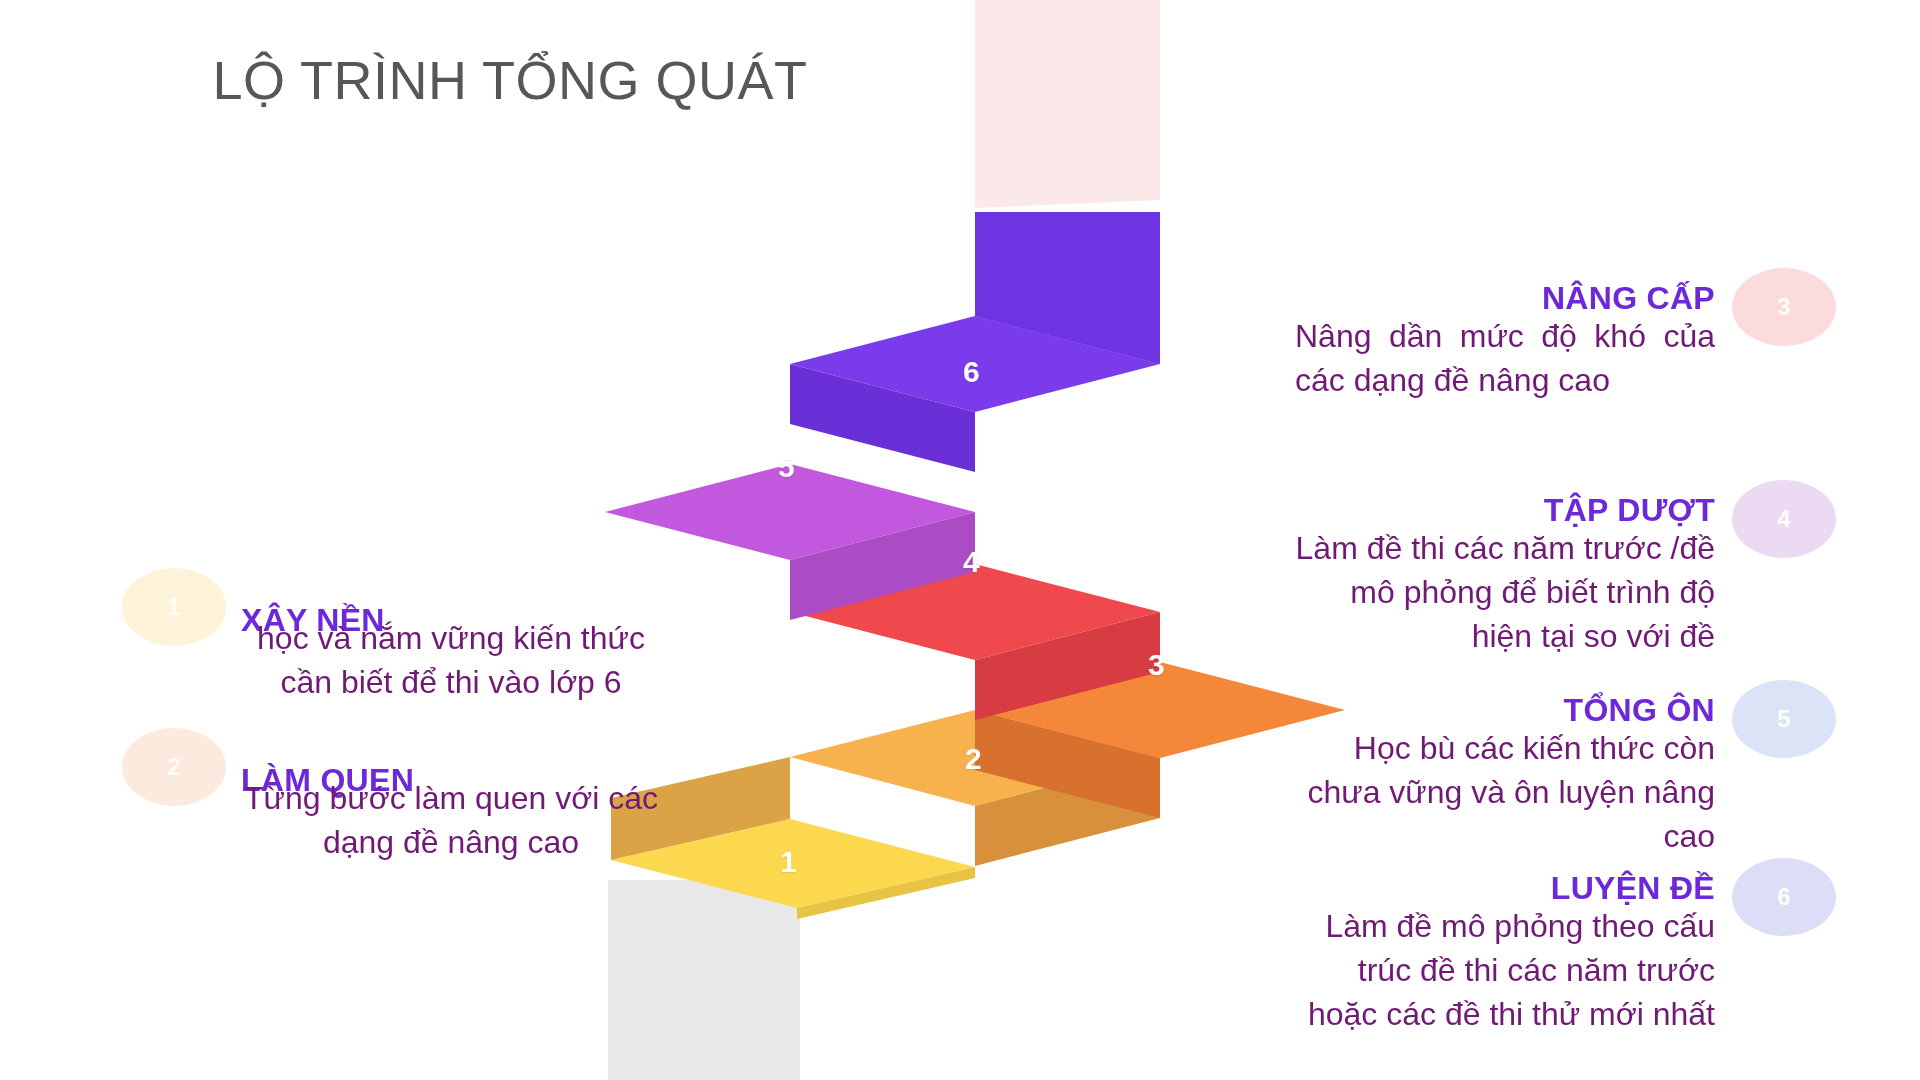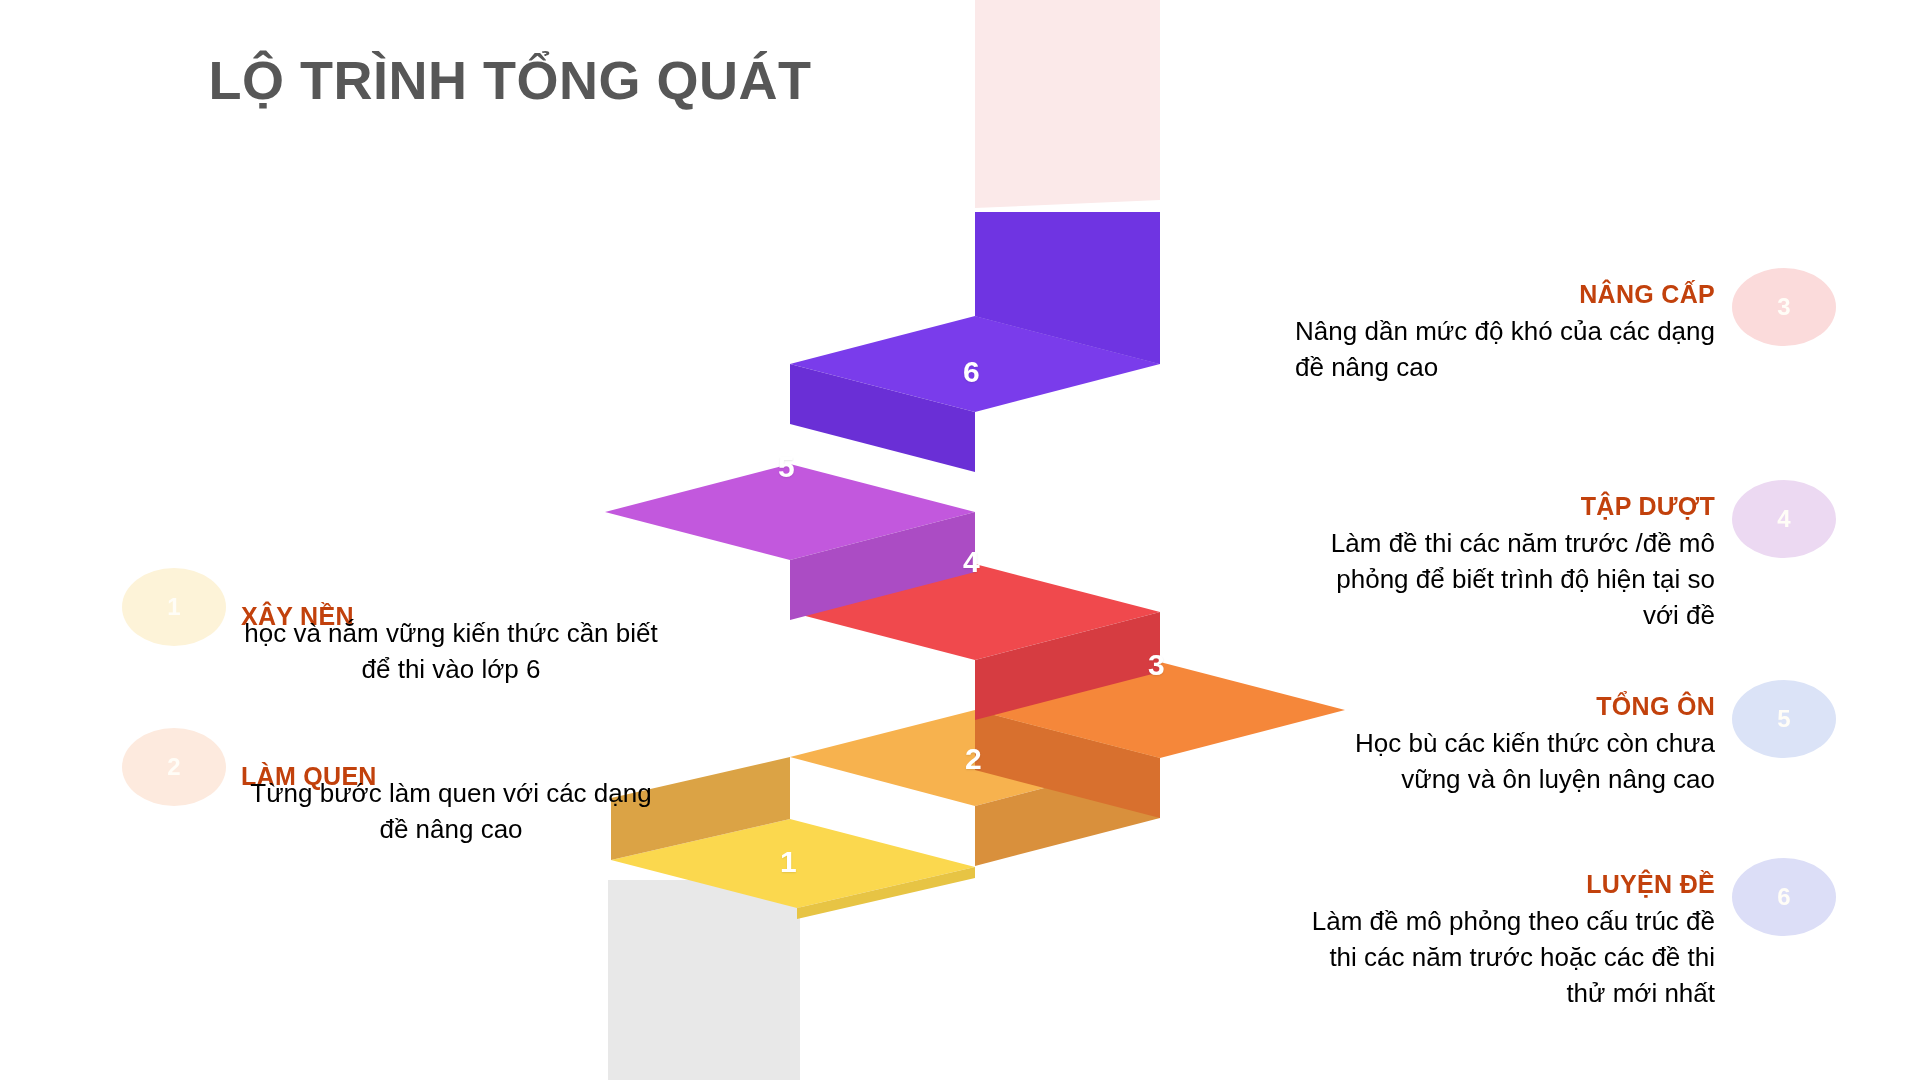--- a/index.html
+++ b/index.html
@@ -12,21 +12,21 @@
   }
   #stage{position:absolute;left:0;top:0;width:1920px;height:1080px;}
 
   
   #title{
     position:absolute;
     left:150px; top:48px;
     width:720px;
     text-align:center;
     color:#575757;
-    font-weight:bold;
+    font-weight:normal;
     font-size:54px;
     line-height:1.22;
     letter-spacing:0.5px;
   }
   #title .tline{display:block;white-space:nowrap;}
 
   
   #stairs{position:absolute;left:0;top:0;width:1920px;height:1080px;}
 
   
@@ -53,30 +53,30 @@
   .item .badge .halo{
     position:absolute;
     left:-11px;top:-10px;
     width:104px;height:78px;
     border-radius:50%;
     z-index:0;
   }
   .item .badge .num{position:relative;z-index:1;}
   .item .ttl{
     position:absolute;
-    color:#c2410c;
+    color:#6d28d9;
     font-weight:bold;
-    font-size:25px;
+    font-size:32px;
     letter-spacing:.3px;
     white-space:nowrap;
   }
   .item .desc{
     position:absolute;
-    color:#000000;
-    font-size:26px;
+    color:#701a75;
+    font-size:32px;
     line-height:1.38;
   }
   .item.left .ttl{left:108px;top:4px;margin-top:20px;}
   .item.left .desc{left:108px;top:38px;width:420px;text-align:center;}
   .item.left .badge{left:0;top:0;}
 
   .item.right .badge{right:0;top:0;}
   .item.right .ttl{right:110px;top:2px;}
   .item.right .desc{right:110px;top:36px;width:420px;text-align:right;}
   .item.right .desc.justify{text-align:justify;}

